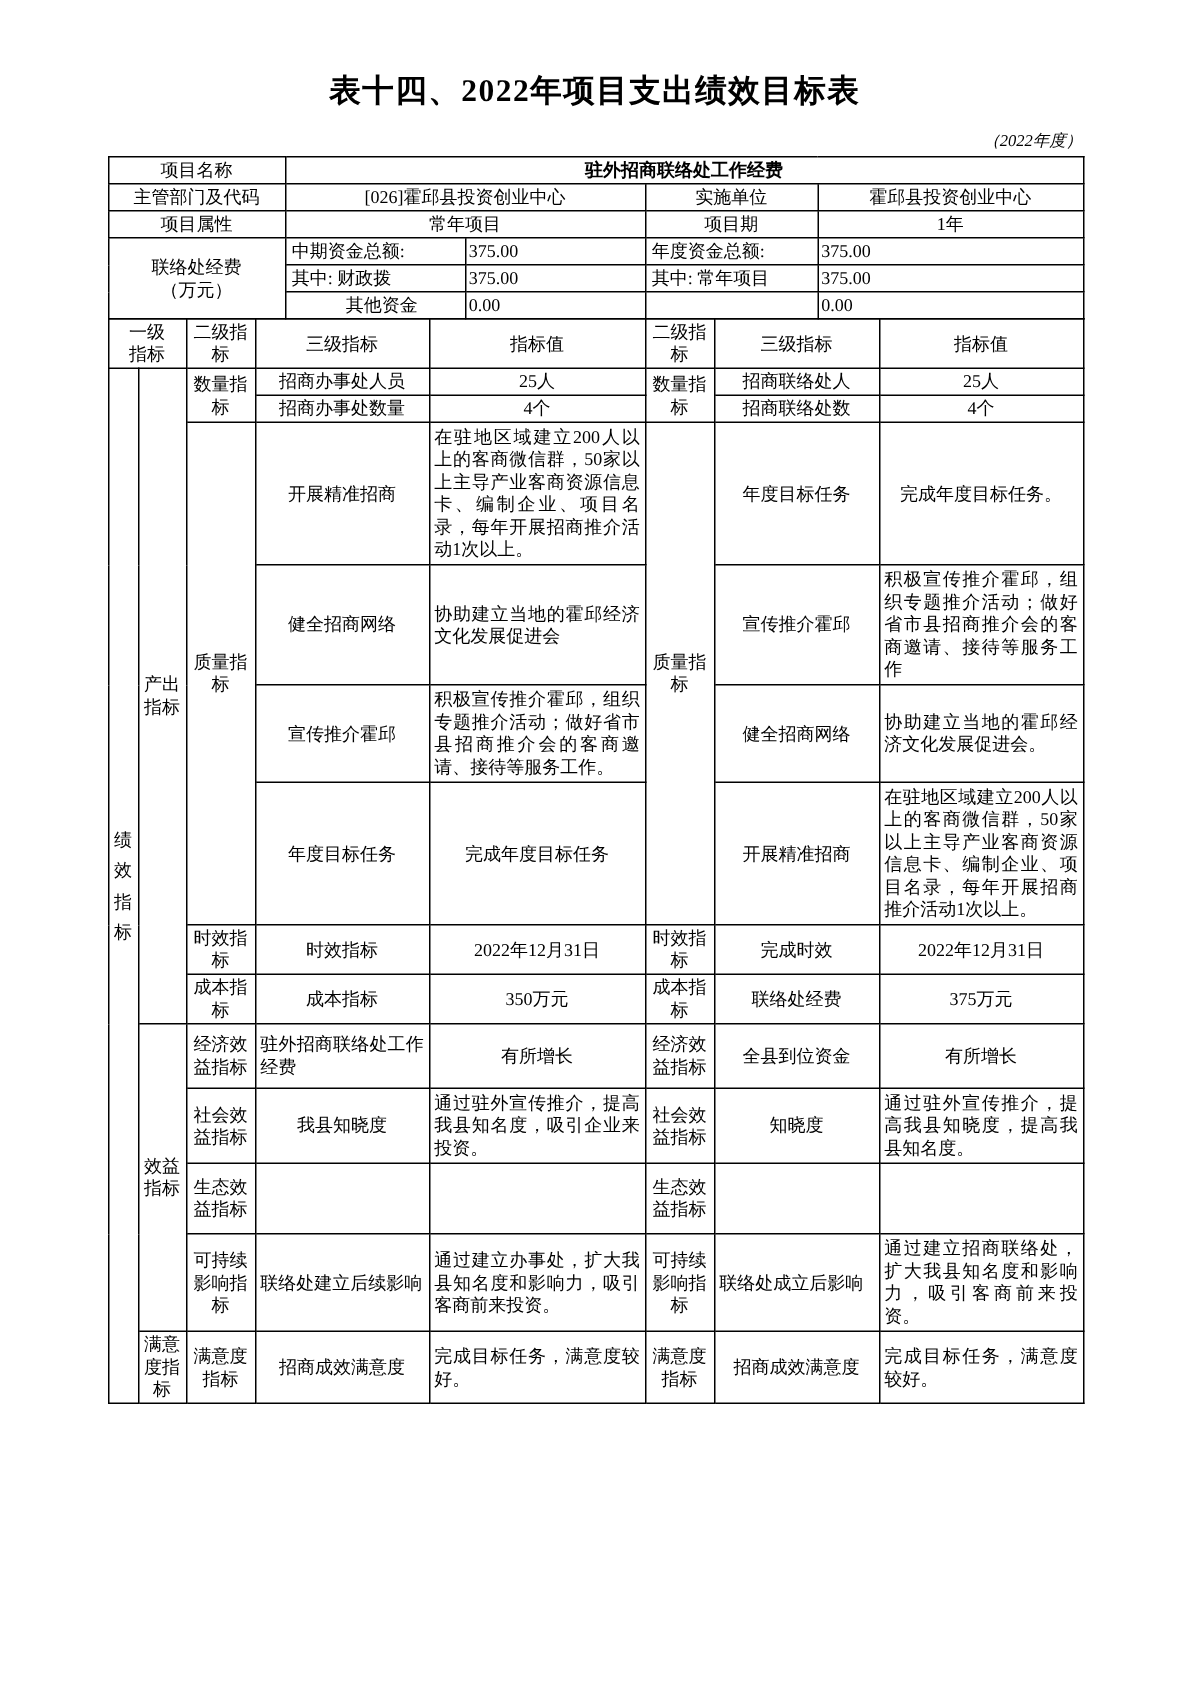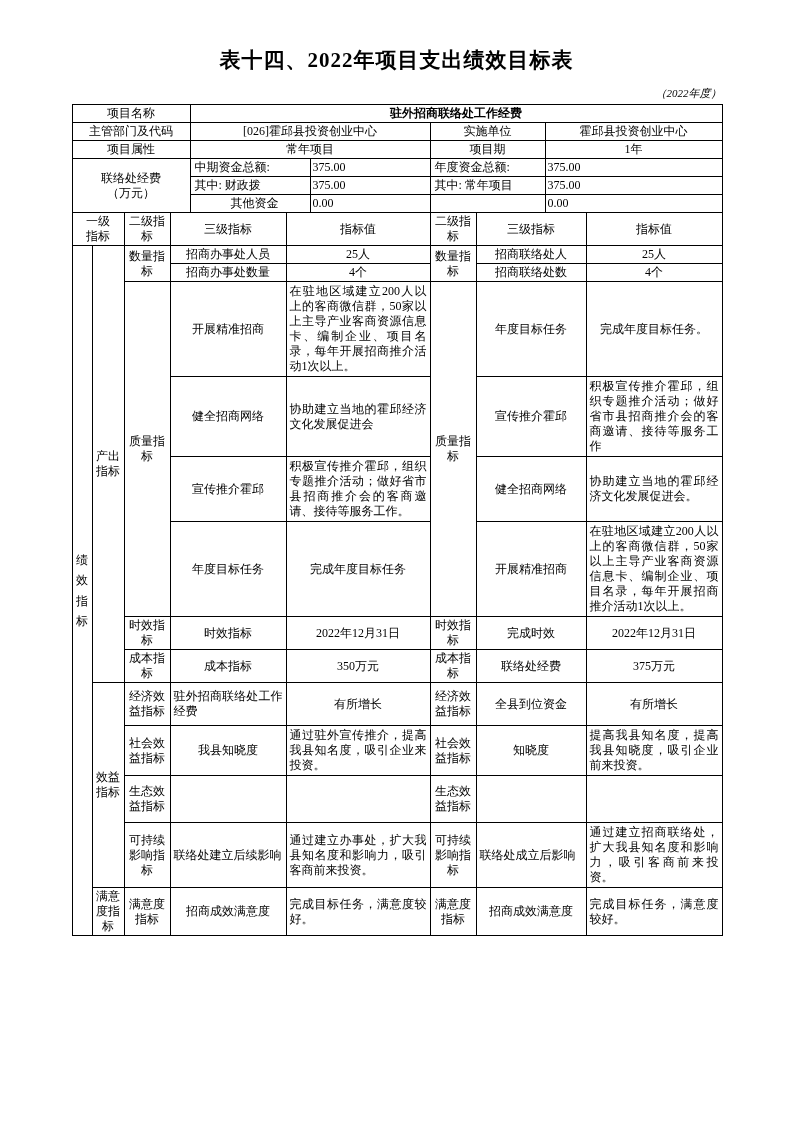--- a/index.html
+++ b/index.html
@@ -168,21 +168,21 @@
       <td>经济效益指标</td>
       <td>全县到位资金</td>
       <td>有所增长</td>
     </tr>
     <tr>
       <td>社会效益指标</td>
       <td>我县知晓度</td>
       <td class="para">通过驻外宣传推介，提高我县知名度，吸引企业来投资。</td>
       <td>社会效益指标</td>
       <td>知晓度</td>
-      <td class="para">提高我县知名度，提高我县知晓度，吸引企业前来投资。</td>
+      <td class="para">通过驻外宣传推介，提高我县知晓度，提高我县知名度。</td>
     </tr>
     <tr class="ecorow">
       <td>生态效益指标</td>
       <td></td>
       <td></td>
       <td>生态效益指标</td>
       <td></td>
       <td></td>
     </tr>
     <tr>

